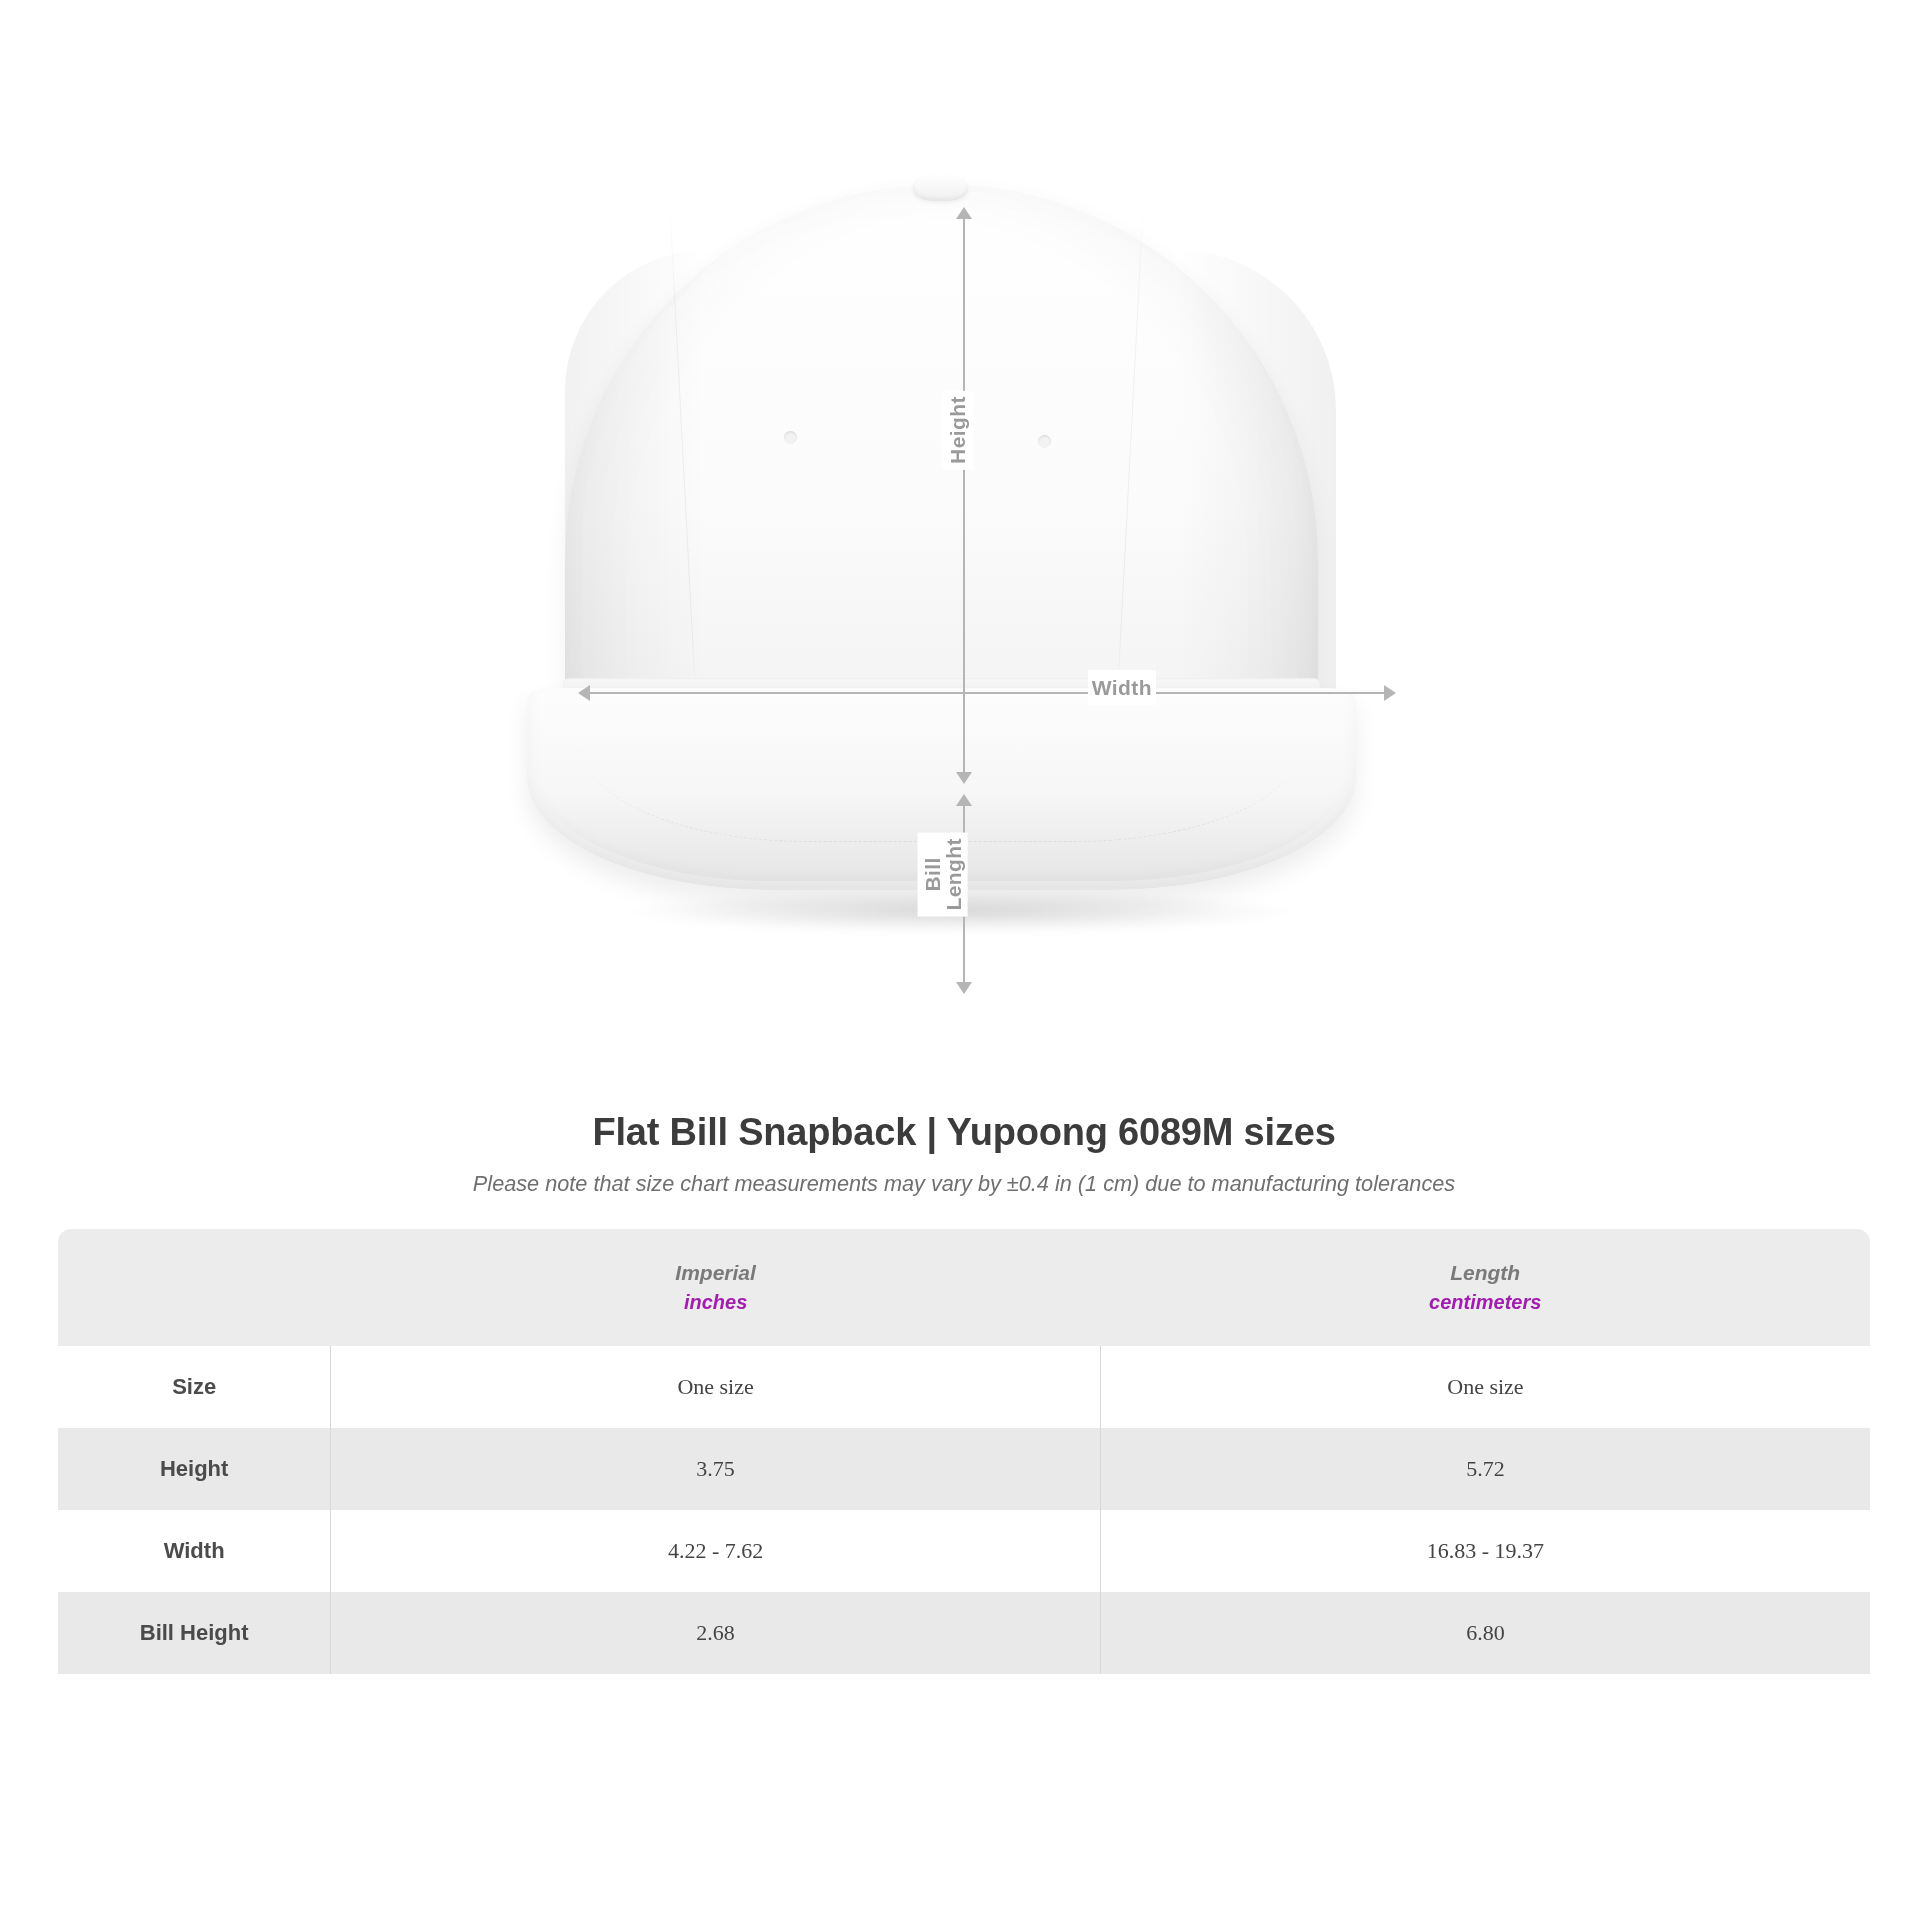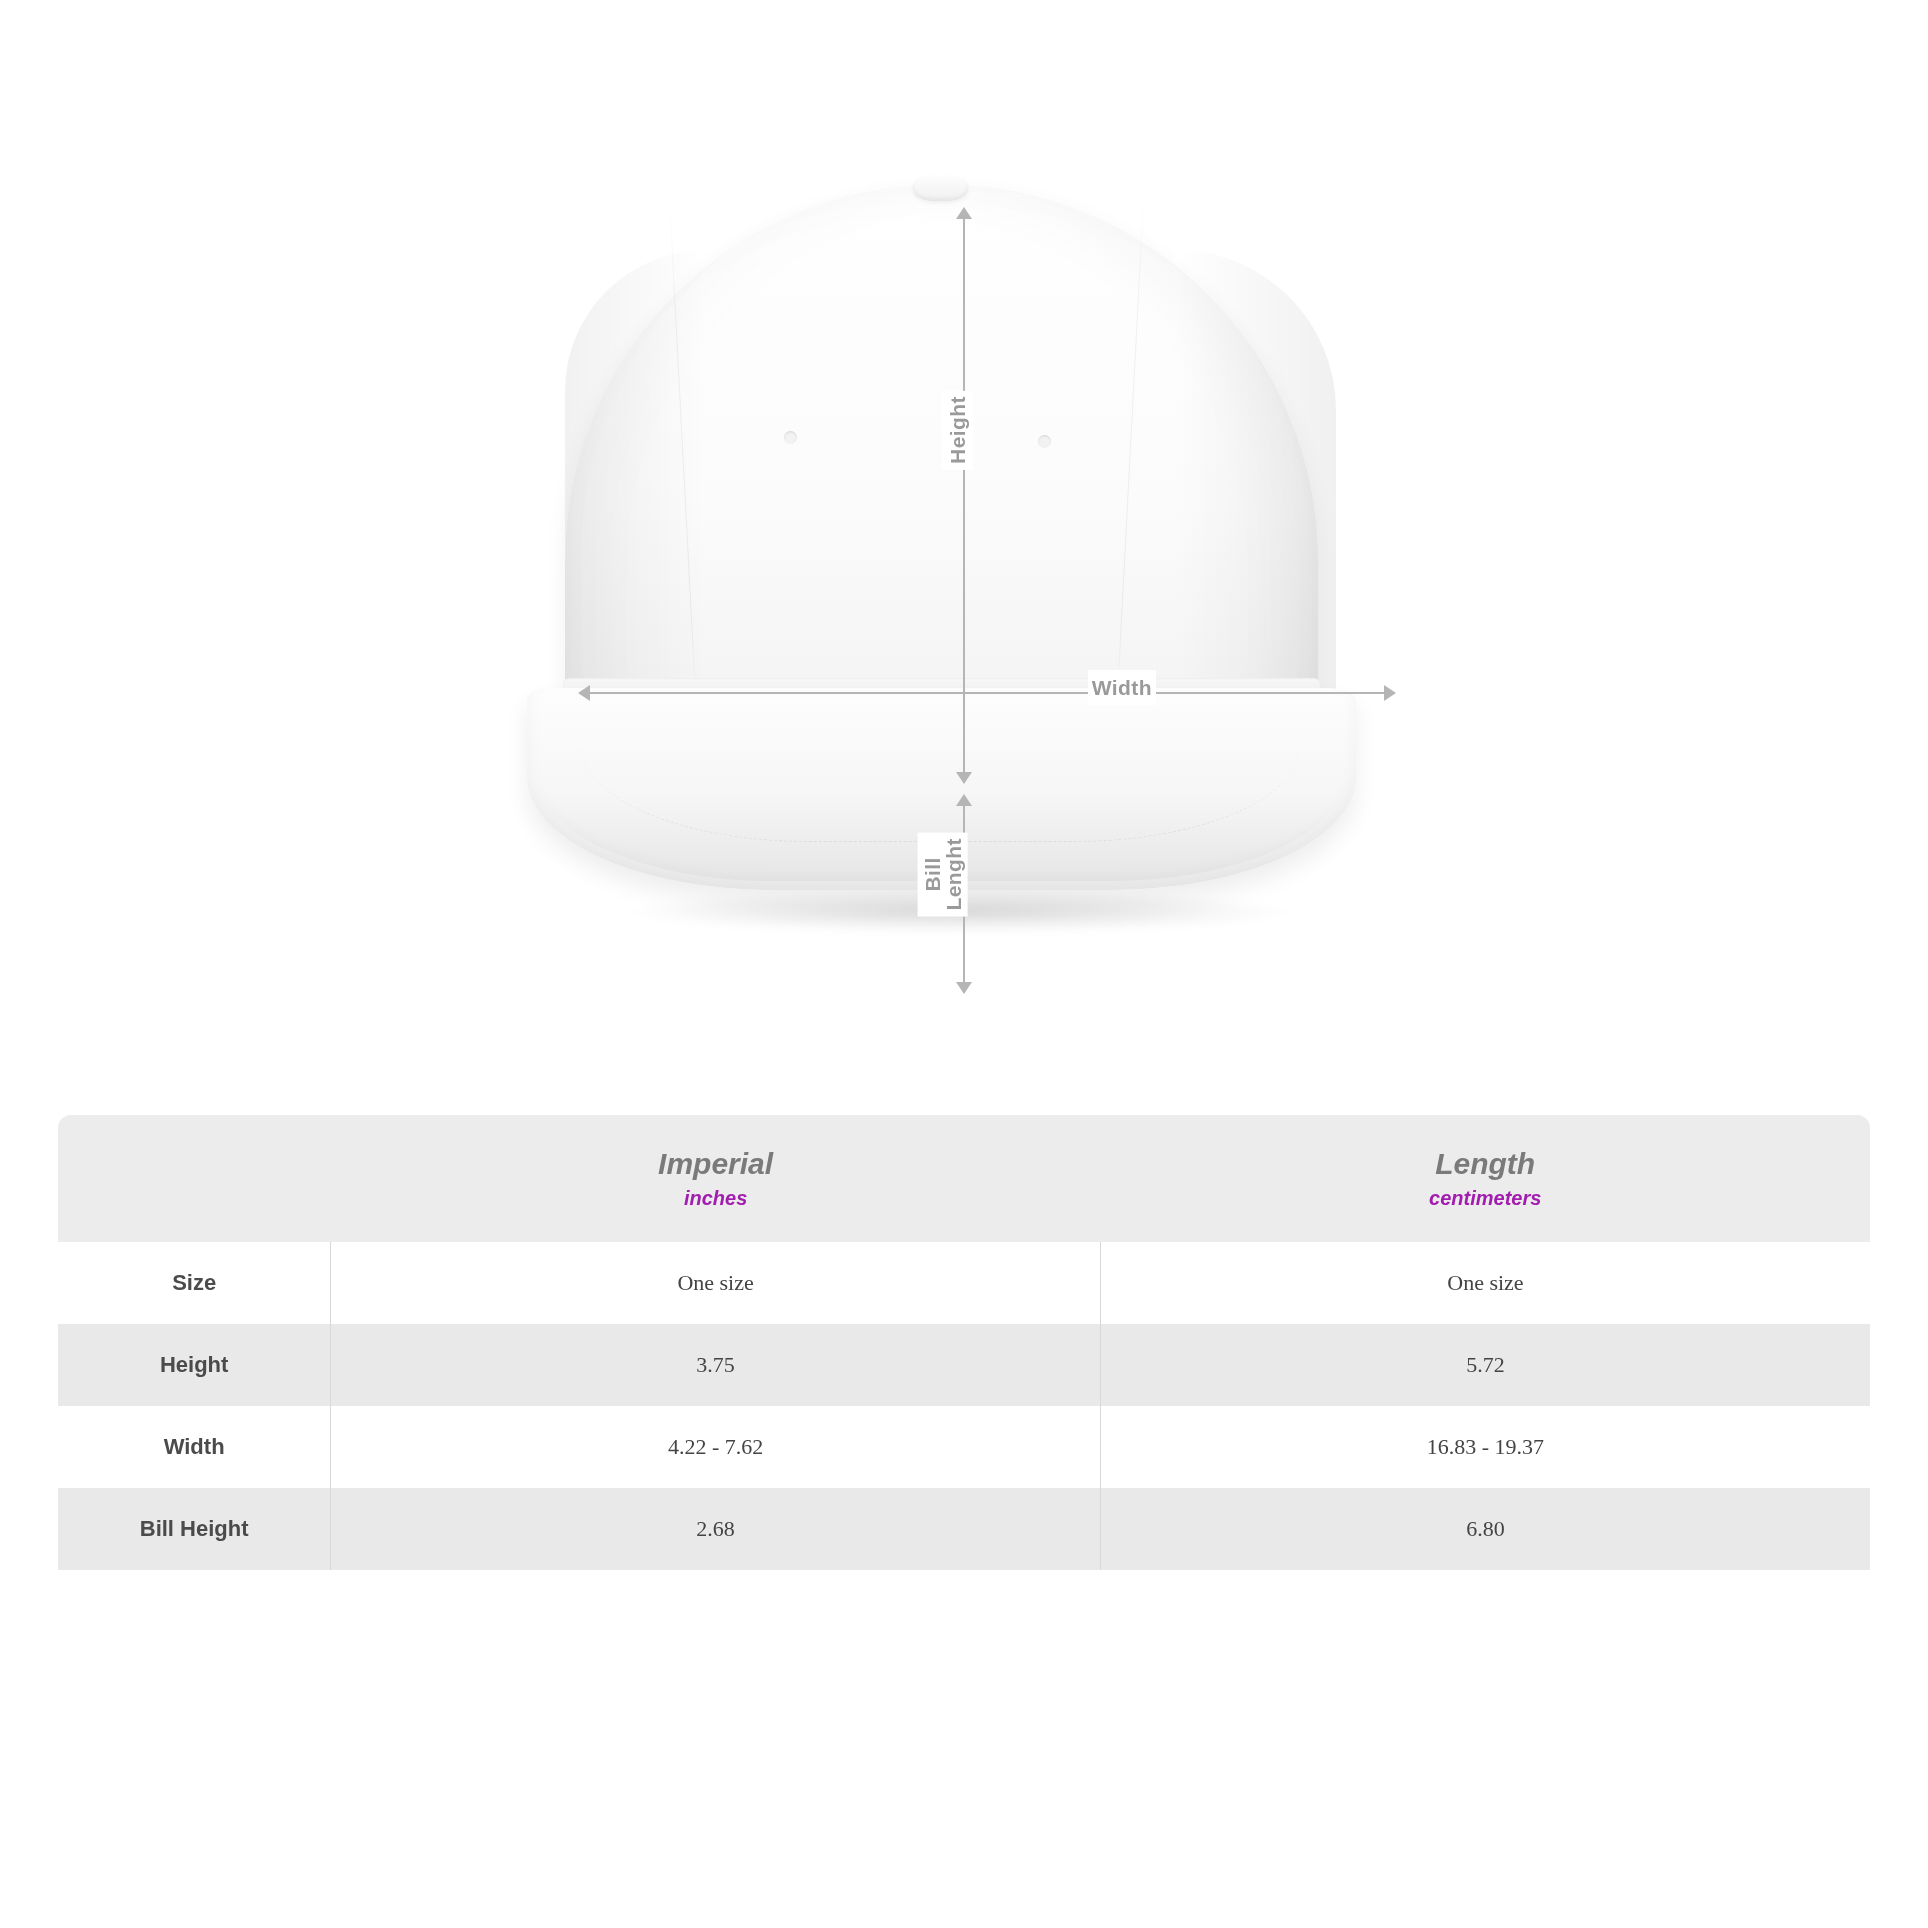--- a/index.html
+++ b/index.html
@@ -240,21 +240,21 @@
   }
   .unit-head-row th:first-child {
     border-top-left-radius: 13px;
     border-bottom-left-radius: 0;
   }
   .unit-head-row th:last-child {
     border-top-right-radius: 13px;
   }
   .unit-name {
     display: block;
-    font-size: 30px;
+    font-size: 21px;
     font-style: italic;
     font-weight: bold;
     color: #7a7a7a;
     line-height: 1.15;
   }
   .unit-sub {
     display: block;
     font-size: 20px;
     font-style: italic;
     color: #a21caf;
@@ -313,20 +313,24 @@
     <div class="arrow arrow-left" style="left:578px; top:685px;"></div>
     <div class="arrow arrow-right" style="left:1384px; top:685px;"></div>
     <div class="measure-label" style="left:1088px; top:670px;">Width</div>
 
     <div class="measure-line v-line" style="left:963px; top:805px; height:188px;"></div>
     <div class="arrow arrow-up" style="left:956px; top:794px;"></div>
     <div class="arrow arrow-down" style="left:956px; top:982px;"></div>
     <div class="measure-label vertical-label" style="left:918px; top:833px; line-height:1.0;"><span>Bill</span><br><span>Lenght</span></div>
   </div>
 
+  <div class="title-block">
+    <h1 class="chart-title">Flat Bill Snapback | Yupoong 6089M sizes</h1>
+    <p class="chart-note">Please note that size chart measurements may vary by ±0.4 in (1 cm) due to manufacturing tolerances</p>
+  </div>
 
   <div class="table-wrap">
     <table class="size-table">
       <thead>
         <tr class="unit-head-row">
           <th class="col-label"></th>
           <th>
             <span class="unit-name">Imperial</span>
             <span class="unit-sub">inches</span>
           </th>

